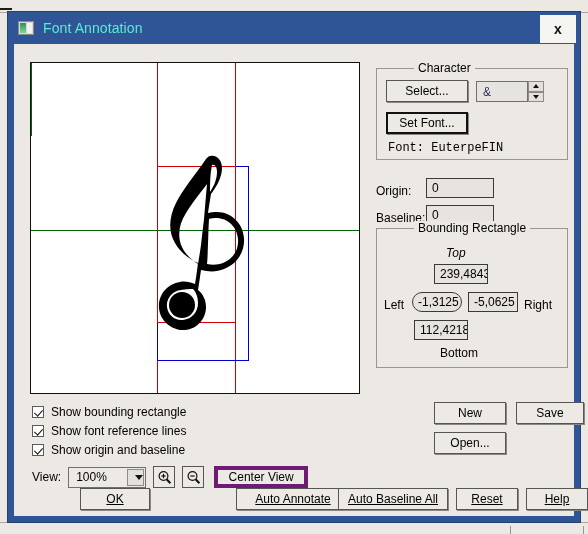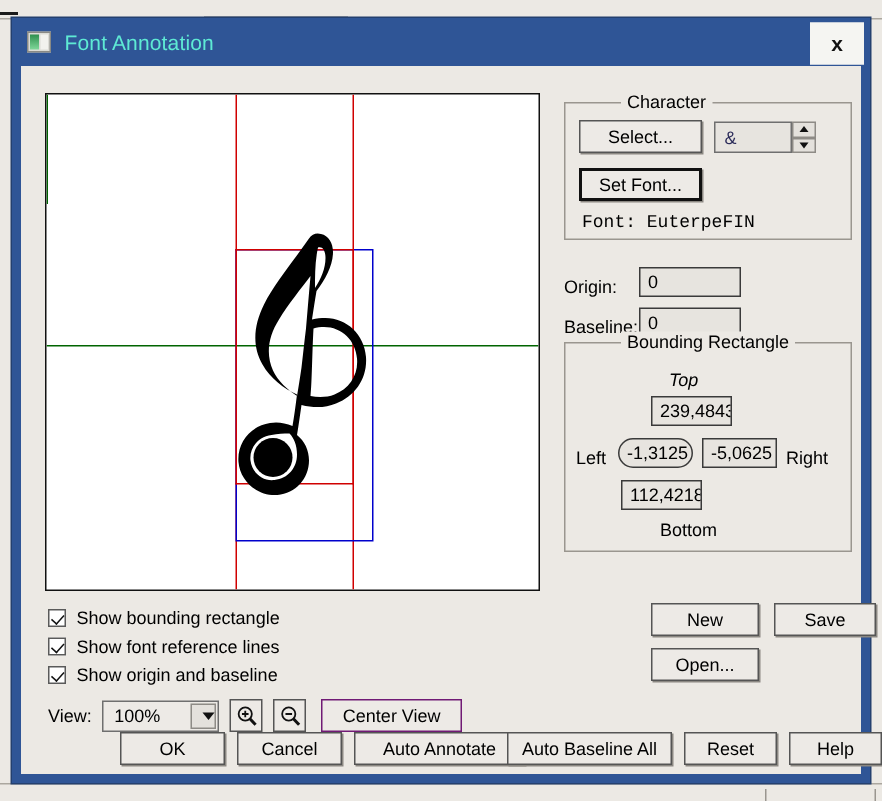--- a/index.html
+++ b/index.html
@@ -100,21 +100,21 @@
     position:absolute;right:1px;top:1px;width:17px;height:17px;
     background:#E4E1DC;border:1px solid #8e8b86;box-sizing:border-box;
     display:flex;align-items:center;justify-content:center;
   }
   .caret-down{width:0;height:0;border-left:4px solid transparent;border-right:4px solid transparent;border-top:5px solid #111;}
   .zoom-btn{
     width:22px;height:22px;margin-left:7px;background:#EDEAE6;border:1px solid #555;
     box-sizing:border-box;display:flex;align-items:center;justify-content:center;cursor:pointer;
   }
   .center-btn{
-    margin-left:10px;width:94px;height:22px;background:#EDEAE6;border:1px solid #701a75;
+    margin-left:10px;width:94px;height:22px;background:#EDEAE6;border:4px solid #701a75;
     box-sizing:border-box;display:flex;align-items:center;justify-content:center;
     font-size:12px;cursor:pointer;
   }
 
   
   .group{
     position:absolute;border:1px solid #9a968f;box-sizing:border-box;
   }
   .group > .legend{
     position:absolute;top:-8px;left:9px;background:#ECE9E4;padding:0 4px;font-size:12px;margin-left:28px;
@@ -169,21 +169,21 @@
   .lbl-right{position:absolute;left:510px;top:254px;font-size:12px;}
   .fld-bottom{position:absolute;left:400px;top:276px;width:54px;height:20px;}
   .lbl-bottom{position:absolute;left:426px;top:302px;font-size:12px;}
 
   .btn-new{position:absolute;left:420px;top:358px;width:72px;height:22px;}
   .btn-save{position:absolute;left:502px;top:358px;width:68px;height:22px;}
   .btn-open{position:absolute;left:420px;top:388px;width:72px;height:22px;}
   .btn-saveas{position:absolute;left:502px;top:388px;width:68px;height:22px;}
 
   .bottombar{position:absolute;left:0;top:444px;width:560px;height:28px;}
-  .bottombar .btn{position:absolute;top:0;height:22px;}
+  .bottombar .btn{position:absolute;top:0;height:22px;text-decoration:underline;}
   .b-ok{left:66px;width:70px;}
   .b-cancel{left:144px;width:70px;}
   .b-auto{left:222px;width:114px;}
   .b-autoall{left:324px;width:110px;}
   .b-reset{left:442px;width:62px;}
   .b-help{left:512px;width:62px;}
 </style>
 </head>
 <body>
 
@@ -325,21 +325,20 @@
         <span>112,4218</span>
       </div>
       <span class="lbl-bottom">Bottom</span>
 
       <div class="btn btn-new">New</div>
       <div class="btn btn-save">Save</div>
       <div class="btn btn-open">Open...</div>
 
       <div class="bottombar">
         <div class="btn b-ok">OK</div>
-        <div class="btn b-cancel">Cancel</div>
         <div class="btn b-auto">Auto Annotate</div>
         <div class="btn b-autoall">Auto Baseline All</div>
         <div class="btn b-reset">Reset</div>
         <div class="btn b-help">Help</div>
       </div>
 
     </div>
   </div>
 </div>
 

